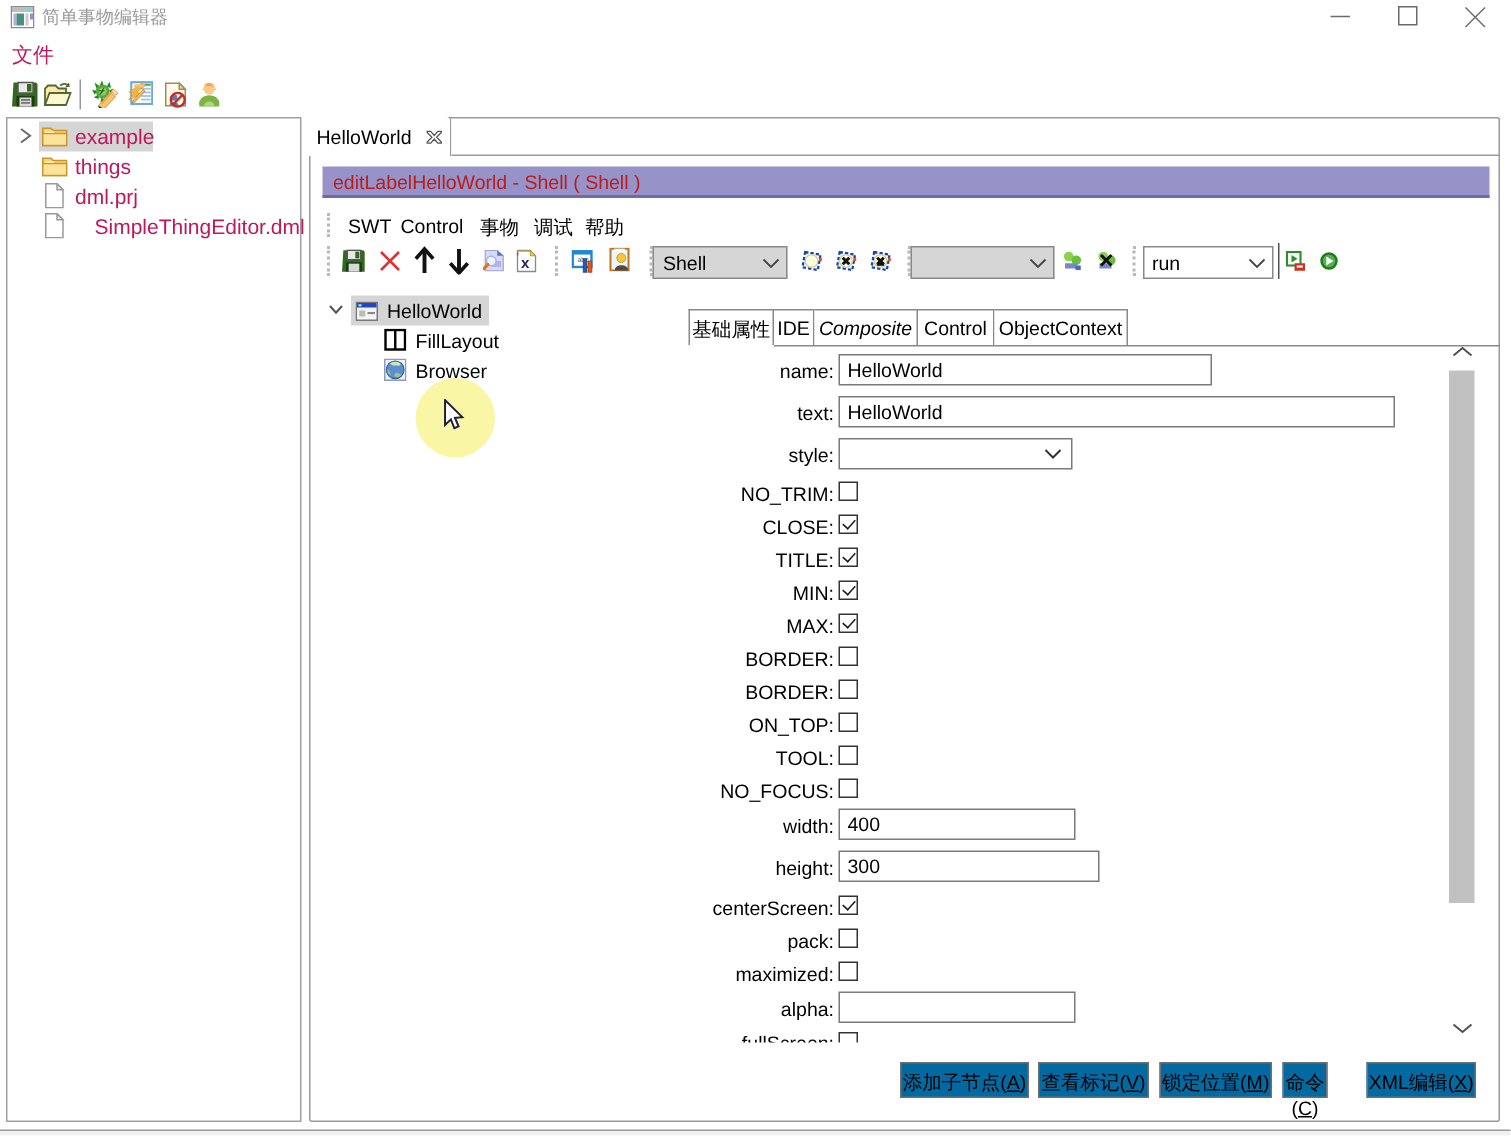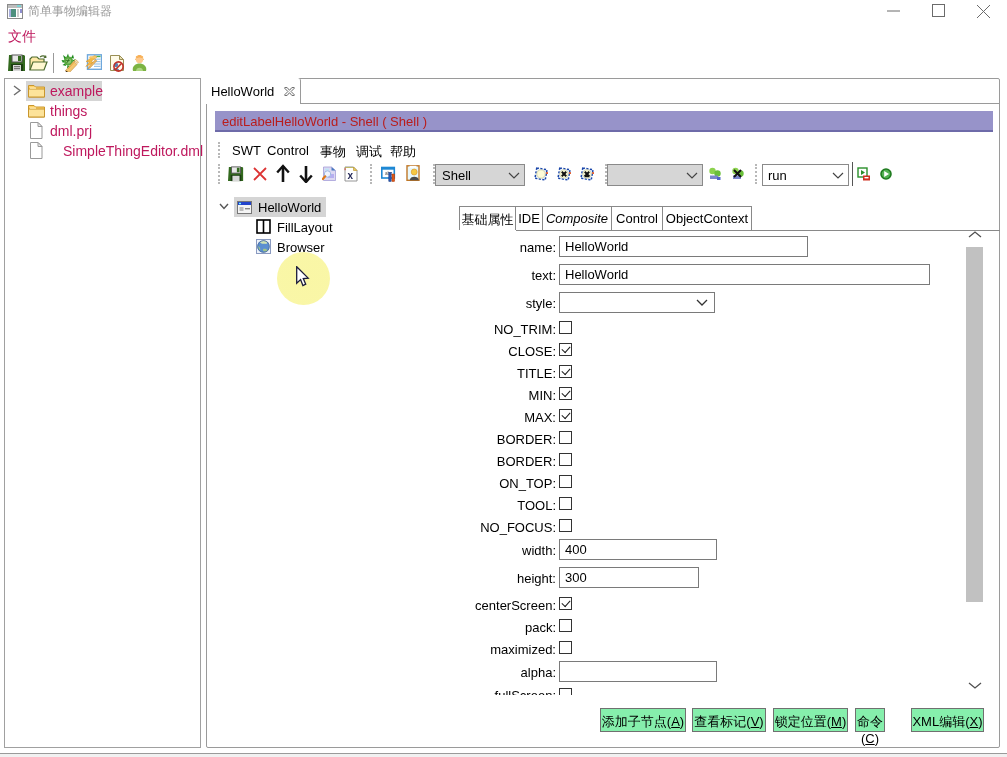--- a/index.html
+++ b/index.html
@@ -7,21 +7,21 @@
   font-family:"Liberation Sans", sans-serif; }
 .abs { position:absolute; }
 .t13 { font-size:13px; color:#000; white-space:nowrap; }
 .t14 { font-size:14px; color:#be185d; white-space:nowrap; }
 .cb { position:absolute; width:13px; height:13px; background:#fff; border:1px solid #333; }
 .cb.ck::after { content:""; position:absolute; left:1.5px; top:2px; width:7px; height:4px;
   border-left:1.6px solid #1a1a1a; border-bottom:1.6px solid #1a1a1a; transform:rotate(-48deg); }
 .lbl { position:absolute; font-size:13px; color:#000; text-align:right; width:120px; white-space:nowrap; }
 .inp { position:absolute; border:1px solid #7a7a7a; background:#fff; font-size:13px; color:#000;
    padding:2px 0 0 5px; }
-.btn { position:absolute; height:24px; background:#86efac; border:1px solid #707070;
+.btn { position:absolute; height:24px; background:#0369a1; border:1px solid #707070;
    font-size:13px; color:#000; text-align:center; padding-top:4px; }
 .dotsep { position:absolute; width:2px; border-left:2px dotted #b8b8b8; }
 .tabv { position:absolute; top:206px; height:24px; border-top:1px solid #898989;
    border-right:1px solid #898989; background:#fff; font-size:13px; text-align:center; padding-top:4px; }
 u { text-decoration:underline; }
 </style>
 </head>
 <body>
 
 <svg class="abs" style="left:7px;top:4px" width="16" height="15" viewBox="0 0 16 15">
@@ -353,21 +353,21 @@
 <div class="cb" style="left:559px;top:453px"></div>
 <div class="lbl" style="left:436px;top:476px">ON_TOP:</div>
 <div class="cb" style="left:559px;top:475px"></div>
 <div class="lbl" style="left:436px;top:498px">TOOL:</div>
 <div class="cb" style="left:559px;top:497px"></div>
 <div class="lbl" style="left:436px;top:520px">NO_FOCUS:</div>
 <div class="cb" style="left:559px;top:519px"></div>
 <div class="lbl" style="left:436px;top:543px">width:</div>
 <div class="inp" style="left:559px;top:539px;width:158px;height:21px">400</div>
 <div class="lbl" style="left:436px;top:571px">height:</div>
-<div class="inp" style="left:559px;top:567px;width:140px;height:21px">300</div>
+<div class="inp" style="left:559px;top:567px;width:174px;height:21px">300</div>
 <div class="lbl" style="left:436px;top:598px">centerScreen:</div>
 <div class="cb ck" style="left:559px;top:597px"></div>
 <div class="lbl" style="left:436px;top:620px">pack:</div>
 <div class="cb" style="left:559px;top:619px"></div>
 <div class="lbl" style="left:436px;top:642px">maximized:</div>
 <div class="cb" style="left:559px;top:641px"></div>
 <div class="lbl" style="left:436px;top:665px">alpha:</div>
 <div class="inp" style="left:559px;top:661px;width:158px;height:21px"></div>
 <div class="abs" style="left:430px;top:684px;width:300px;height:11px;overflow:hidden">
   <div class="lbl" style="left:6px;top:4px">fullScreen:</div>

